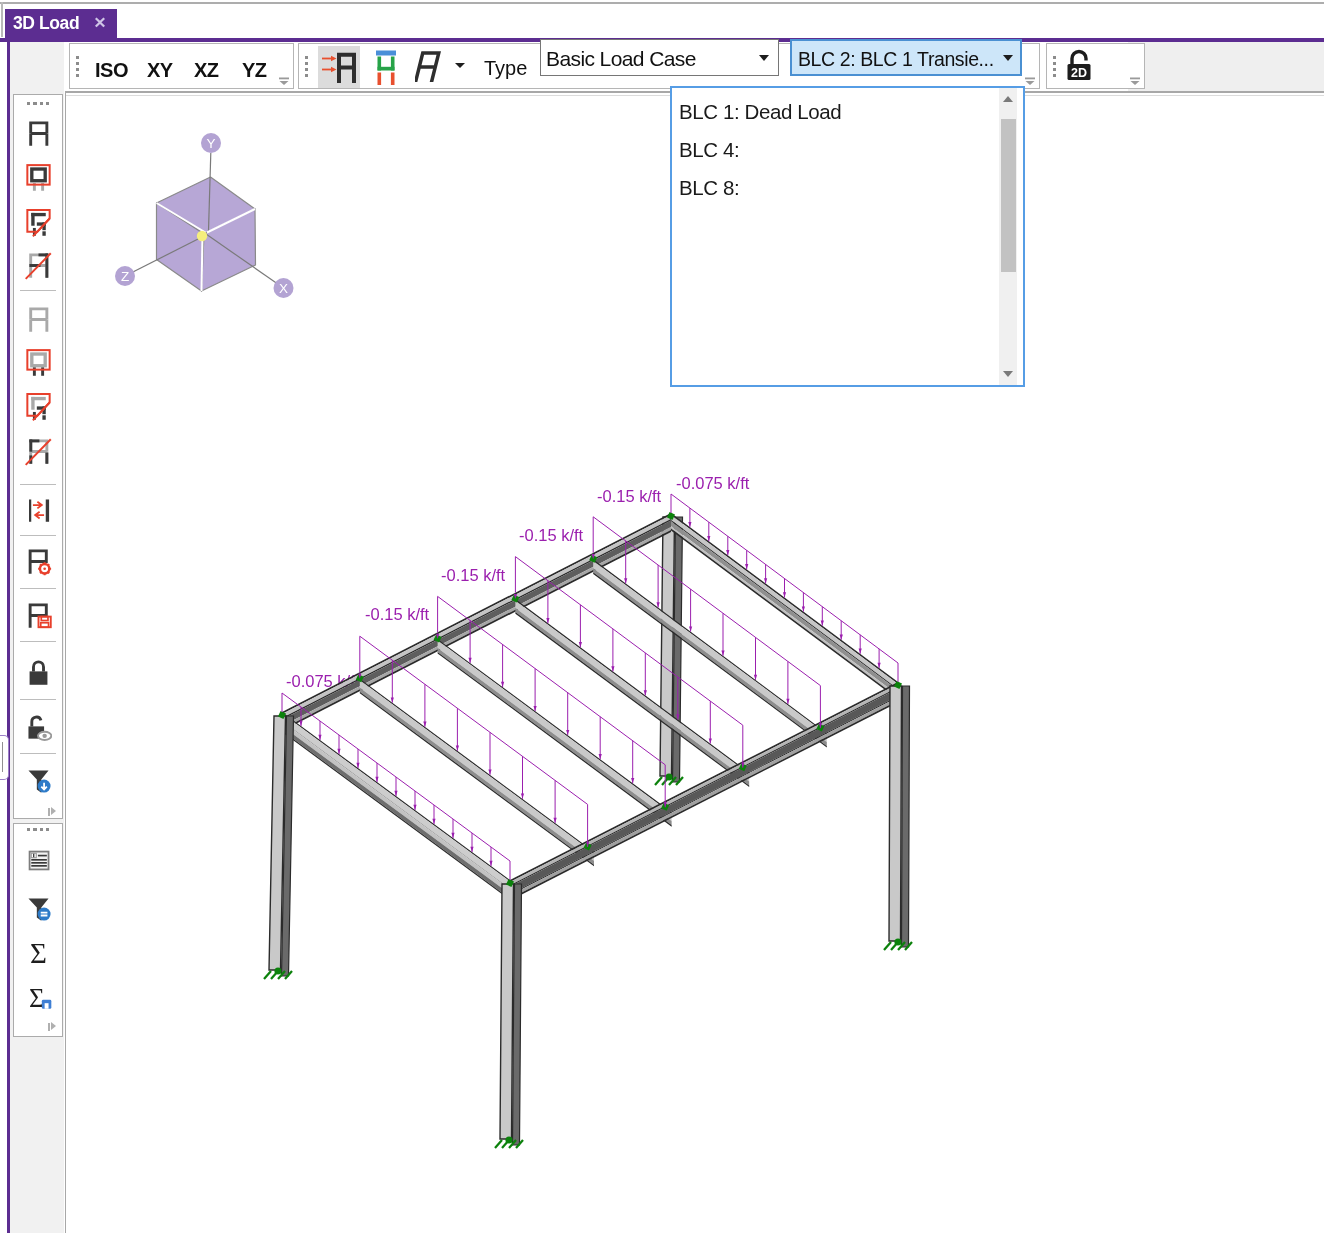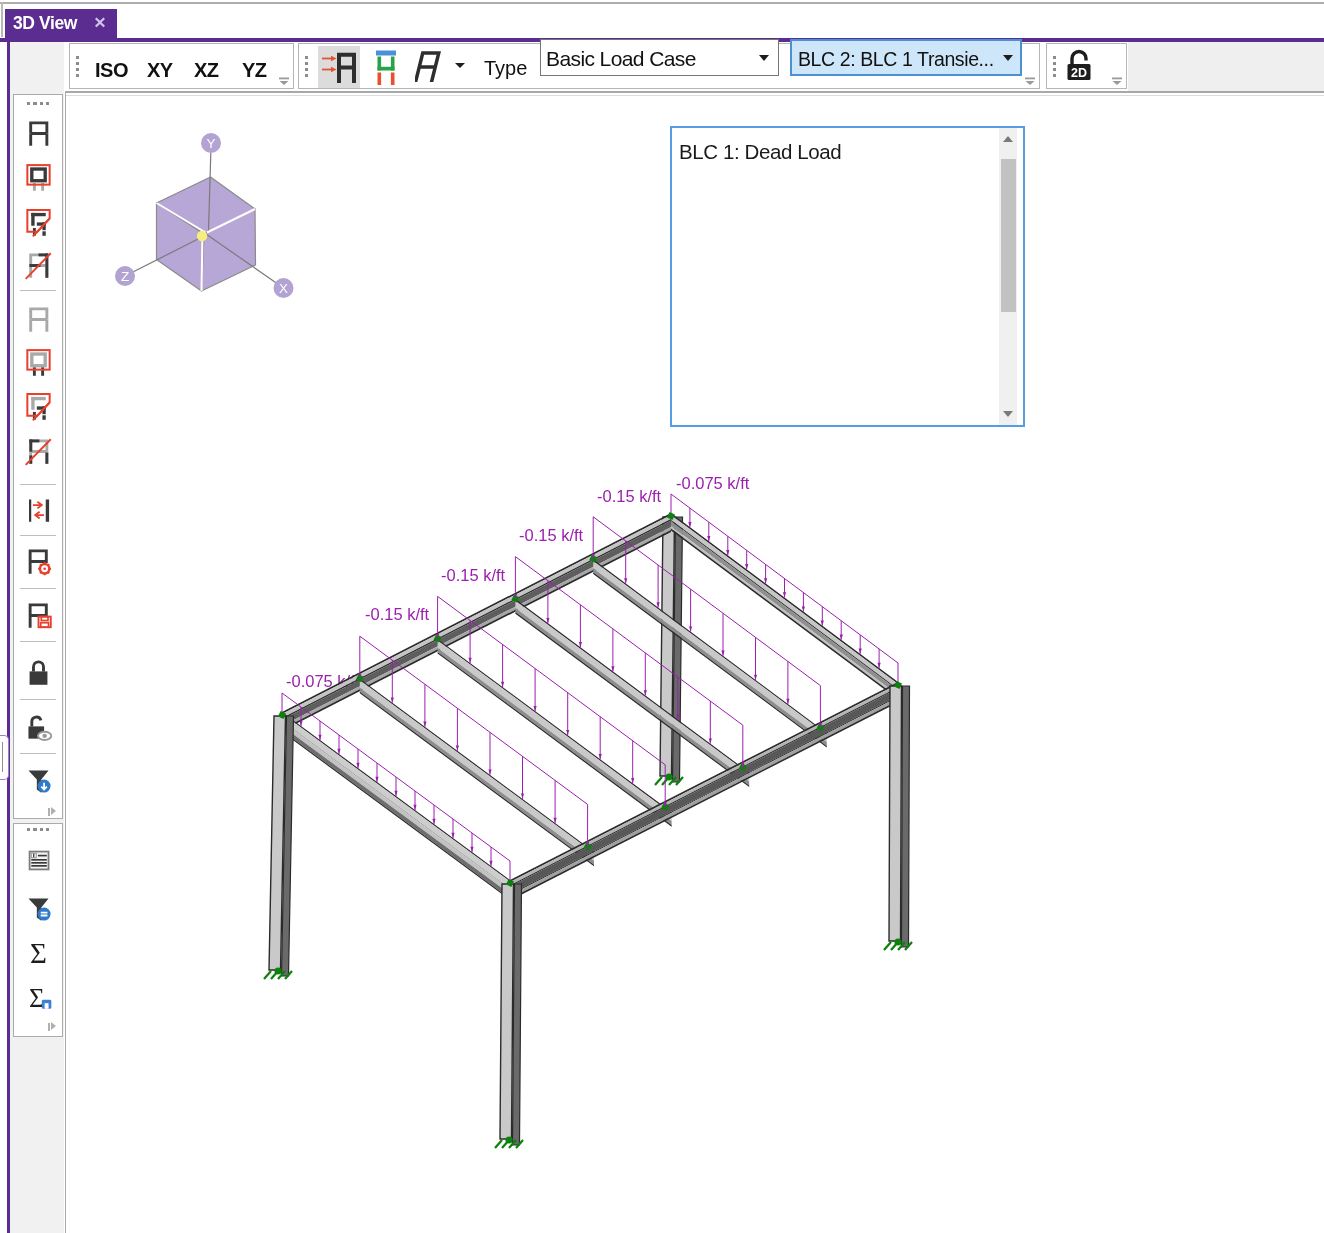--- a/index.html
+++ b/index.html
@@ -13,21 +13,21 @@
 #pleft { left:6.5px; top:41.5px; width:3.2px; height:1191.5px; background:#5c2d91; }
 
 
 #tbrow { left:66px; top:41.5px; width:1258px; height:49.5px; background:#fff; }
 #tbgray { left:1128px; top:41.5px; width:196px; height:49.5px; background:#efefef; }
 #tbline { left:64.5px; top:91px; width:1259.5px; height:2px; background:#a8a8a8; }
 #tbline2 { left:66px; top:94.5px; width:1258px; height:1px; background:#dcdcdc; }
 .group { position:absolute; top:43px; height:46px; background:#fff; border:1.6px solid #b5b5b5; }
 #g1 { left:69px;  width:225px; }
 #g2 { left:298px; width:742px; }
-#g4 { left:1046px; width:81px; }
+#g4 { left:1046px; width:99px; }
 .vdots { position:absolute; width:3.2px; background-image:repeating-linear-gradient(#8c8c8c 0 3px, transparent 3px 5.9px); height:22px; top:12px; }
 .viewbtn { position:absolute; top:4px; height:44px; line-height:44px; font-size:20px; font-weight:bold; letter-spacing:-0.5px; color:#111; }
 .ofl { position:absolute; color:#9a9a9a; }
 .ofl svg { display:block; }
 
 
 #typelbl { left:484px; top:57px; font-size:20px; color:#111; }
 .combo { position:absolute; top:39px; height:37px; font-size:21px; letter-spacing:-0.6px; line-height:37px; color:#111; white-space:nowrap; overflow:hidden; }
 #combo1 { left:540px; width:239px; background:#fff; border:1px solid #767676; padding-left:5px; }
 #combo2 { left:790px; width:232px; background:#cde6f9; border:2px solid #4a90d2; padding-left:6px; font-size:19.5px; letter-spacing:-0.4px; }
@@ -42,33 +42,33 @@
 .dots { position:absolute; left:0; width:100%; height:4px; background-image:repeating-linear-gradient(90deg, #8c8c8c 0 3.2px, transparent 3.2px 6.4px); background-size:23px 3.2px; background-position:center 0; background-repeat:no-repeat; }
 .cell { position:absolute; left:0; width:100%; height:30px; display:flex; align-items:center; justify-content:center; }
 .sep { position:absolute; left:6px; right:6px; height:1px; background:#bdbdbd; }
 .expander { position:absolute; right:0; width:22px; height:12px; }
 .expander:after { content:""; position:absolute; right:6px; top:1px; width:0; height:0; border-top:4.5px solid transparent; border-bottom:4.5px solid transparent; border-left:5.5px solid #b0b0b0; }
 .expander:before { content:""; position:absolute; right:12.5px; top:2px; width:1.8px; height:7.5px; background:#b0b0b0; }
 #handle { left:0; top:735px; width:8.5px; height:45px; background:#fff; border:1.6px solid #9b7fc7; border-left:none; border-radius:0 5px 5px 0; }
 #handle:after { content:""; position:absolute; left:1.5px; top:6px; width:1.8px; height:30px; background:#909090; }
 
 
-#dd { left:670px; top:86px; width:354.5px; height:300.5px; background:#fff; border:2px solid #569de5; z-index:30; padding-top:5px; overflow:hidden;margin-top:40px; }
+#dd { left:670px; top:86px; width:354.5px; height:300.5px; background:#fff; border:2px solid #569de5; z-index:30; padding-top:5px; overflow:hidden; }
 .dditem { height:38px; line-height:38px; padding-left:7px; font-size:20.5px; letter-spacing:-0.4px; color:#1a1a1a; margin-right:25px; }
 .dditem.sel { background:#cbe8ff; }
 #ddsb { position:absolute; right:6px; top:0; width:18px; height:296.5px; background:#f0f0f0; }
 #ddthumb { position:absolute; right:1px; top:31px; width:15px; height:153px; background:#c2c2c2; }
 .sbarrow { position:absolute; right:3.2px; width:0; height:0; border-left:5.2px solid transparent; border-right:5.2px solid transparent; }
 #sbup { top:8px; border-bottom:6px solid #7a7a7a; }
 #sbdn { bottom:8px; border-top:6px solid #7a7a7a; }
 </style></head>
 <body>
 <div class="abs" id="topline"></div>
 <div class="abs" style="left:1px;top:2px;width:1.5px;height:35px;background:#b9b9b9"></div>
-<div class="abs" id="tab">3D View</div>
+<div class="abs" id="tab">3D Load</div>
 <div class="abs" id="tabx">✕</div>
 <div class="abs" id="pbar"></div>
 <div class="abs" id="pleft"></div>
 
 <div class="abs" id="tbrow"></div>
 <div class="abs" id="tbgray"></div>
 
 <div class="group" id="g1">
   <div class="vdots" style="left:6px"></div>
   <span class="viewbtn" style="left:25px">ISO</span>
@@ -549,18 +549,20 @@
 <polygon points="721.4,650.6 724.6,650.6 723,655.8" fill="#9b1fae"></polygon>
 <line x1="755.5" y1="637.4" x2="755.5" y2="679.9" stroke="#9b1fae" stroke-width="1.0"></line>
 <polygon points="753.9,674.7 757.1,674.7 755.5,679.9" fill="#9b1fae"></polygon>
 <line x1="787.9" y1="661.5" x2="787.9" y2="704" stroke="#9b1fae" stroke-width="1.0"></line>
 <polygon points="786.3,698.8 789.5,698.8 787.9,704" fill="#9b1fae"></polygon>
 
 </svg>
 
 <div class="abs" id="dd">
 <div class="dditem">BLC 1: Dead Load</div>
+<div class="dditem">BLC 4:</div>
+<div class="dditem">BLC 8:</div>
 <div id="ddsb">
       <div class="sbarrow" id="sbup"></div>
       <div class="sbarrow" id="sbdn"></div>
       <div id="ddthumb"></div>
     </div>
 </div>
 
 </body></html>

